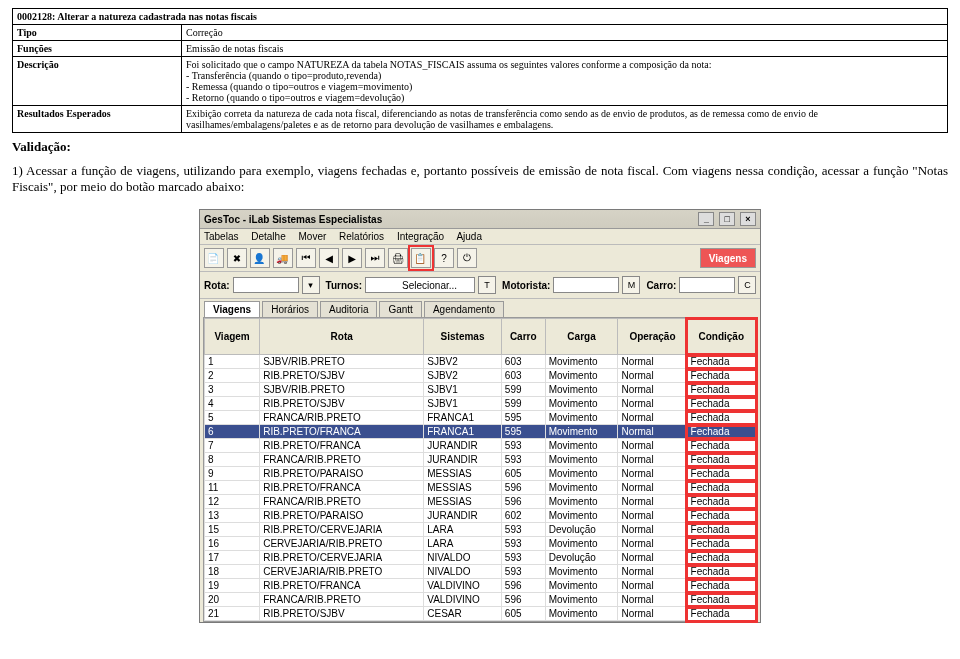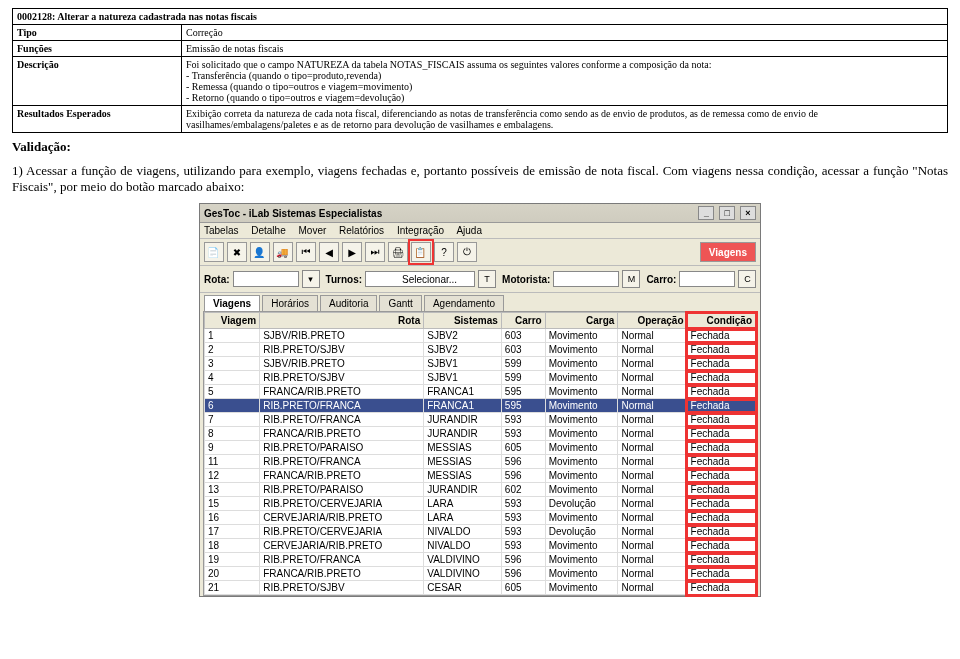--- a/index.html
+++ b/index.html
@@ -72,21 +72,21 @@
   .ss-filters input { border:1px solid #888; height:14px; background:#fff; font-size:10px; padding:0 2px;}
   .ss-filters .sq { width:16px; height:16px; border:1px solid #888; background:#f5f3e9; display:inline-block; text-align:center; line-height:16px; font-size:9px;}
   .ss-tabs { background:#ece9d8; padding:2px 4px 0 4px; display:flex; gap:2px; }
   .ss-tab {
     border:1px solid #999; border-bottom:none; padding:2px 8px; background:#e4e1d4; font-size:10px;
   }
   .ss-tab.active { background:#fff; font-weight:bold; }
   .gridwrap { background:#fff; border:1px solid #999; margin:0 3px; }
   table.grid { width:100%; border-collapse:collapse; font-size:10px; }
   table.grid th {
-    background:#ece9d8; border:1px solid #bbb; padding:2px 3px; text-align:right; font-weight:bold;
+    background:#ece9d8; border:1px solid #bbb; padding:12px 3px; text-align:center; font-weight:bold;
   }
   table.grid td { border:1px solid #ddd; padding:1px 3px; white-space:nowrap; }
   table.grid tr.selrow td { background:#3a4f8f; color:#fff; }
   .cond-hl { outline:3px solid #e33; outline-offset:-1px; }
   .desc-line { margin:0; }
 </style>
 </head>
 <body>
 
 <table class="meta">
@@ -113,21 +113,21 @@
   </tr>
   <tr>
     <td class="label">Resultados Esperados</td>
     <td>Exibição correta da natureza de cada nota fiscal, diferenciando as notas de transferência como sendo as de envio de produtos, as de remessa como de envio de vasilhames/embalagens/paletes e as de retorno para devolução de vasilhames e embalagens.</td>
   </tr>
 </tbody>
   </table>
 
 <div class="validation-block">
   <span class="vhead">Validação:</span>
-  <p style="margin:8px 0 8px 0;">1) Acessar a função de viagens, utilizando para exemplo, viagens fechadas e, portanto possíveis de emissão de nota fiscal. Com viagens nessa condição, acessar a função "Notas Fiscais", por meio do botão marcado abaixo:</p>
+  <p style="margin:8px 0 14px 0;">1) Acessar a função de viagens, utilizando para exemplo, viagens fechadas e, portanto possíveis de emissão de nota fiscal. Com viagens nessa condição, acessar a função "Notas Fiscais", por meio do botão marcado abaixo:</p>
 </div>
 
 <div class="screenshot">
   <div class="ss-titlebar">
     <span>GesToc - iLab Sistemas Especialistas</span>
     <span class="winbtns">
       <span>_</span>
       <span>□</span>
       <span>×</span>
     </span>

